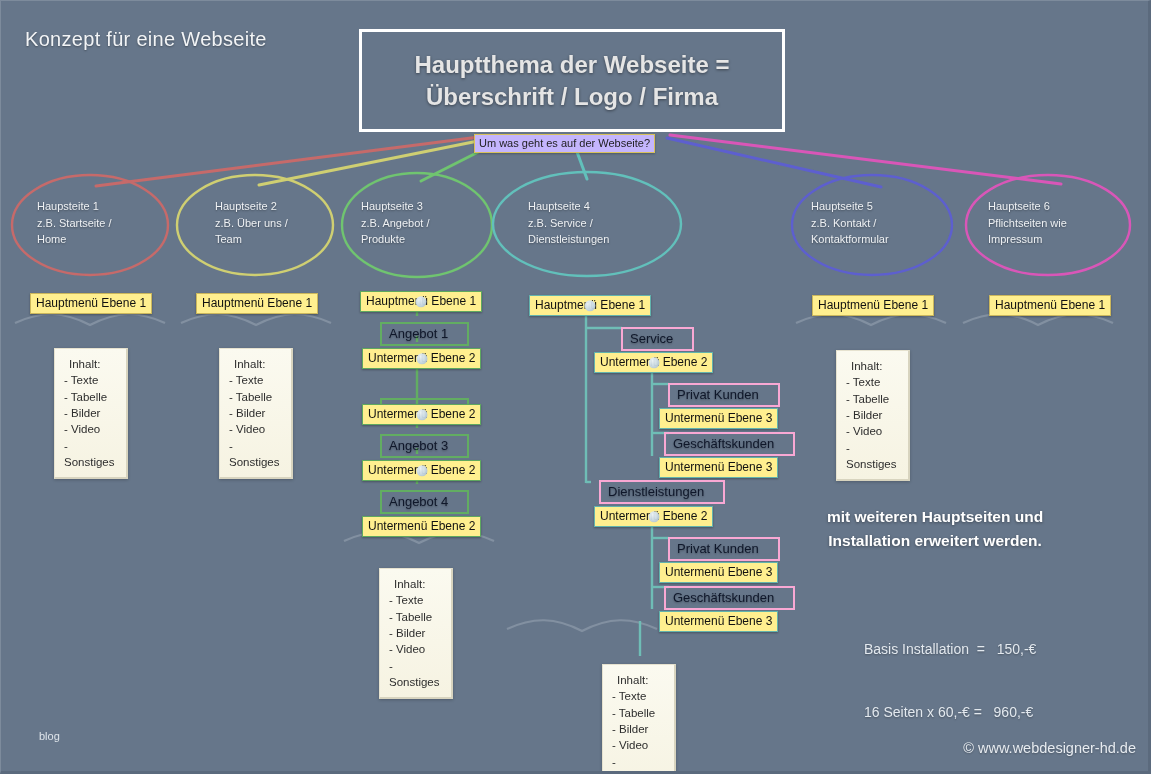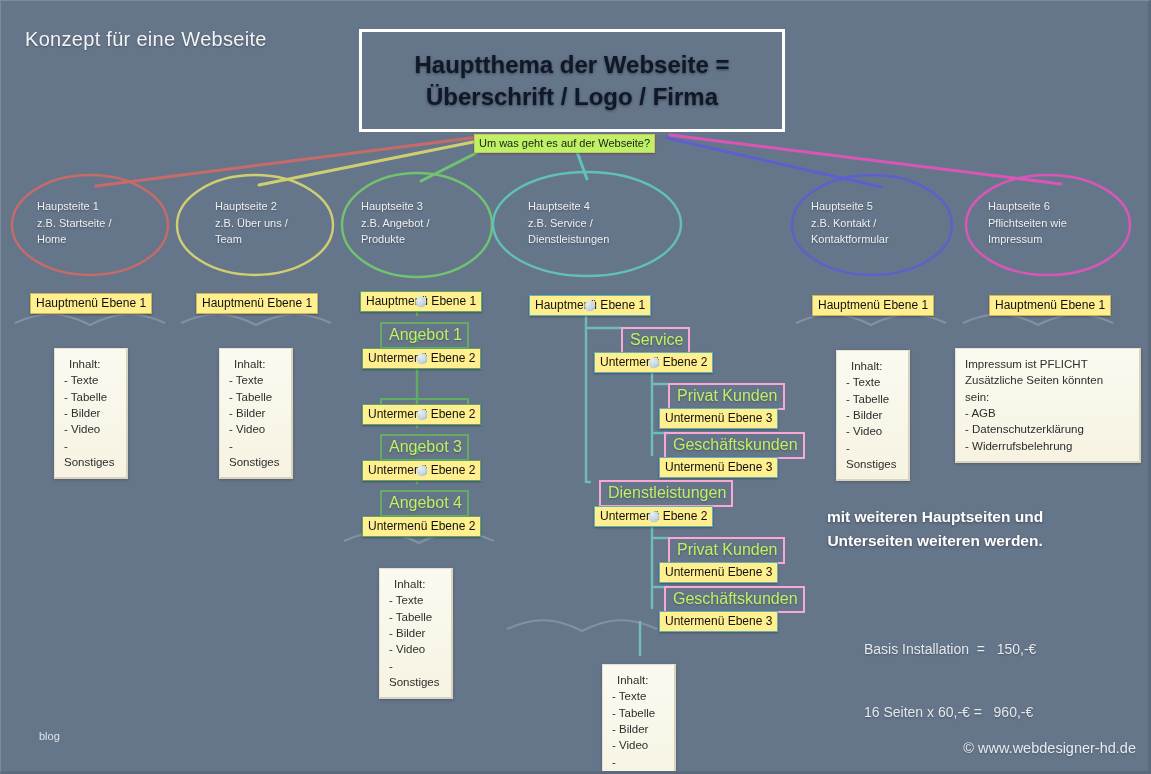--- a/index.html
+++ b/index.html
@@ -27,32 +27,32 @@
     letter-spacing:.3px;
     text-shadow:0 1px 2px rgba(0,0,0,.35);
   }
 
   
   .main-title{
     left:358px;top:19px;width:426px;height:103px;
     border:3px solid #ffffff;
     display:flex;flex-direction:column;
     align-items:center;justify-content:center;
-    color:#0f172a;
+    color:#e5e5e5;
     font-size:24px;font-weight:bold;
     line-height:1.33;
     text-align:center;
     text-shadow:0 1px 3px rgba(0,0,0,.45);
   }
   .main-title span{display:block;white-space:nowrap;}
 
   
   .qtag{
     left:473px;top:124px;
-    background:#bef264;
+    background:#c4b5fd;
     border:1px solid #d8c15a;
     color:#1d1d1d;
     font-size:11px;
     padding:2px 4px 3px 4px;
     white-space:nowrap;
     box-shadow:0 1px 2px rgba(0,0,0,.25);
   }
 
   
   .node-text{
@@ -78,23 +78,23 @@
   .ytag .blob{
     position:absolute;left:50%;top:50%;
     transform:translate(-50%,-52%);
     width:11px;height:11px;border-radius:50%;
     background:radial-gradient(circle at 35% 30%,#eaf2f8 0%,#c6d7e4 55%,#9fb6c8 100%);
     opacity:.95;pointer-events:none;
   }
 
   
   .obox{
-    color:#bef264;
-    font-size:16px;
-    padding:2px 5px 3px 7px;
+    color:#0f172a;
+    font-size:13px;
+    padding:2px 19px 3px 7px;
     white-space:nowrap;
     text-shadow:0 1px 2px rgba(0,0,0,.3);
   }
   .obox.g{border:2px solid #62ad62;}
   .obox.t{border:2px solid #f9a8d4;}
 
   
   .cbox{
     background:linear-gradient(180deg,#fbfaf0 0%,#f6f3e2 100%);
     border:1px solid #e6e2cf;
@@ -364,31 +364,24 @@
   </div>
 
   <div class="abs node-text" style="left:987px;top:188px;">
     <div>Hauptseite 6</div>
     <div>Pflichtseiten wie</div>
     <div>Impressum</div>
   </div>
   <div class="abs ytag n" style="left:988px;top:285px;">
     <span>Hauptmenü Ebene 1</span>
   </div>
-  <div class="abs cbox" style="left:954px;top:338px;width:186px;">
-    <div>Impressum ist PFLICHT</div>
-    <div>Zusätzliche Seiten könnten sein:</div>
-    <div>- AGB</div>
-    <div>- Datenschutzerklärung</div>
-    <div>- Widerrufsbelehrung</div>
-  </div>
 
   <div class="abs note" style="left:826px;top:495px;">
     <div>mit weiteren Hauptseiten und</div>
-    <div>Unterseiten weiteren werden.</div>
+    <div>Installation erweitert werden.</div>
   </div>
 
   <div class="abs cost" style="left:863px;top:586px;">
     <div>Basis Installation  =   150,-€</div>
     <div>16 Seiten x 60,-€ =   960,-€</div>
     
   </div>
 
   <div class="abs blog-mark">blog</div>
   <div class="abs copyright">© www.webdesigner-hd.de</div>

